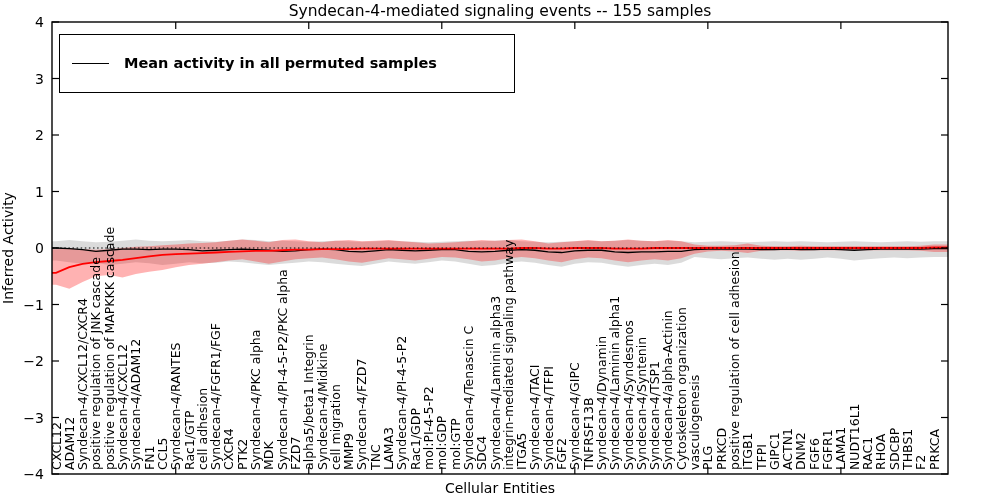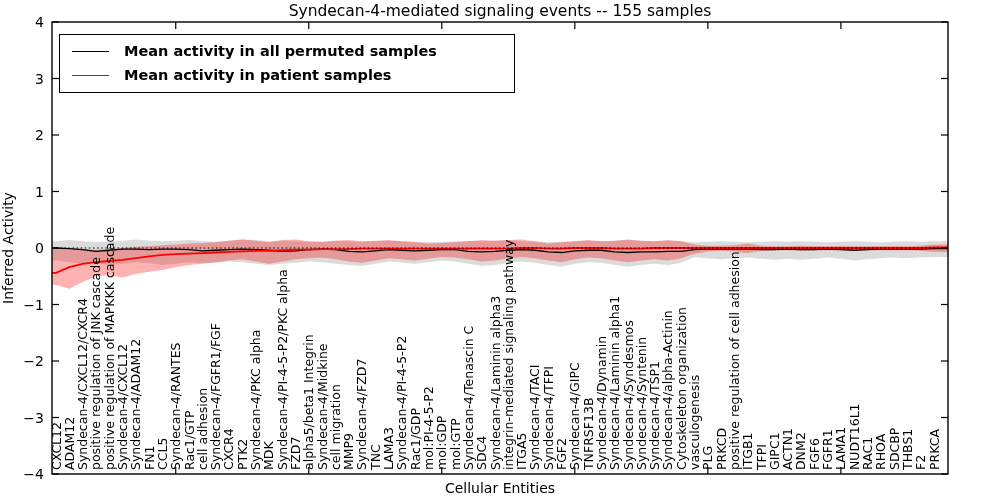--- a/index.html
+++ b/index.html
@@ -136,18 +136,14 @@
     <text class="svgtext" x="500" y="16" text-anchor="middle" font-size="15.5">Syndecan-4-mediated signaling events -- 155 samples</text>
     <text class="svgtext" x="500" y="493" text-anchor="middle" font-size="14">Cellular Entities</text>
     <text class="svgtext" x="13" y="248" text-anchor="middle" font-size="14" transform="rotate(-90 13 248)">Inferred Activity</text>
   </svg>
 
   <div class="legend">
     <div class="legend-row">
       <span class="sw" style="border-top-color: rgb(0, 0, 0); border-top-width: 1.3px;"></span>
       <span class="legend-label">Mean activity in all permuted samples</span>
     </div>
-    <div class="legend-row">
-      <span class="sw" style="border-top-color: rgb(255, 0, 0); border-top-width: 1.8px;"></span>
-      <span class="legend-label">Mean activity in patient samples</span>
-    </div>
   </div>
 </div>
 
 </body></html>

